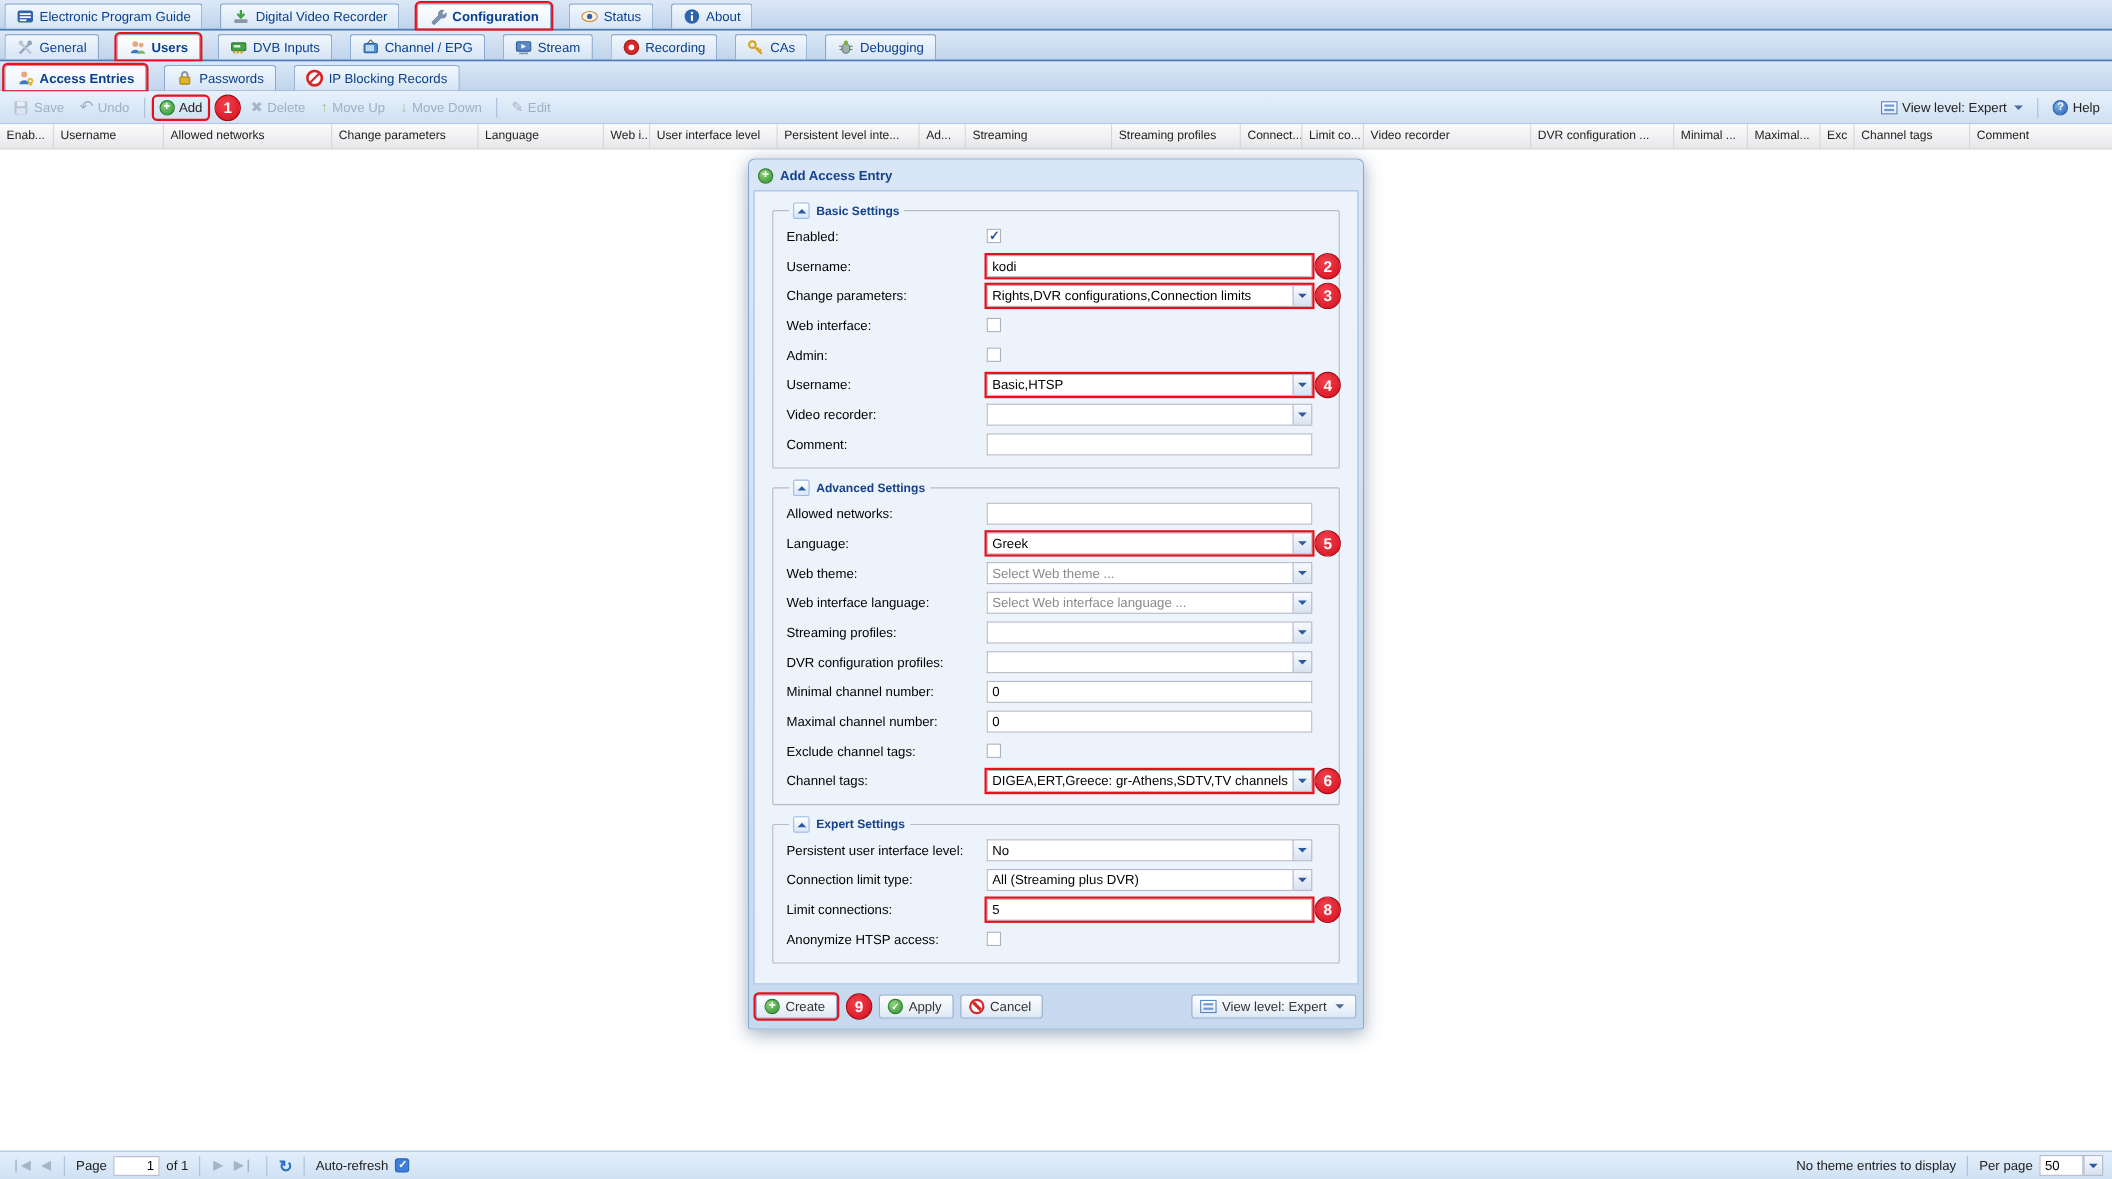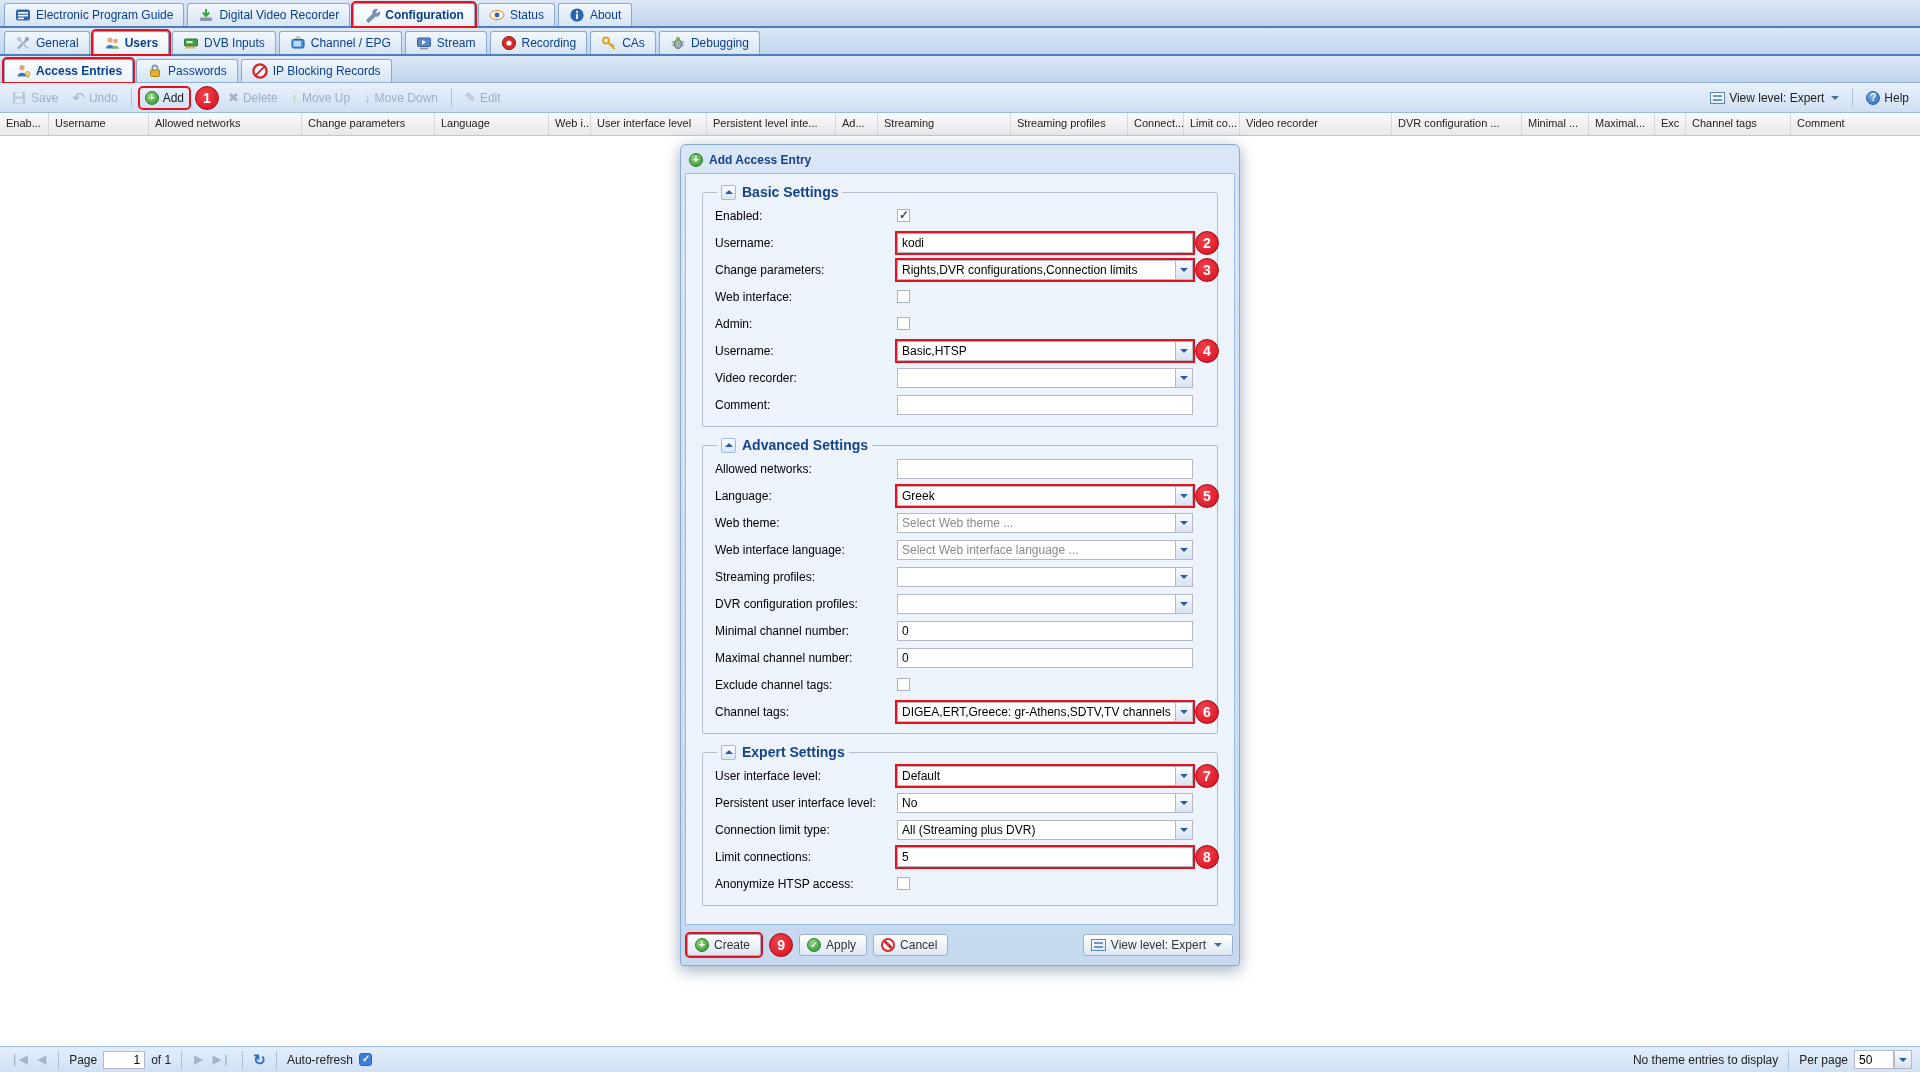--- a/index.html
+++ b/index.html
@@ -3,21 +3,21 @@
 <meta charset="utf-8">
 <style>
   * { margin:0; padding:0; box-sizing:border-box; }
   html,body { width:1920px; height:1072px; overflow:hidden; }
   body { font-family:"Liberation Sans", sans-serif; font-size:12px; background:#fff; }
   .screen { position:relative; width:1920px; height:1072px; display:flex; flex-direction:column; background:#fff; }
 
   
   .strip { background:linear-gradient(#dce8f6,#bfd4ec); border-bottom:2px solid #4f7dba; padding:3px 0 0 4px; display:flex; align-items:flex-end; }
   .strip.sub { border-bottom:1px solid #8fb1d9; }
-  .tab { height:23px; display:inline-flex; align-items:center; gap:5px; padding:0 10px; margin-right:3px;
+  .tab { height:23px; display:inline-flex; align-items:center; gap:5px; padding:0 10px; margin-right:16px;
          border:1px solid #8aa9cc; border-bottom:none; border-radius:3px 3px 0 0;
          background:linear-gradient(#f2f8fe,#d6e4f4); color:#0a3f8f; cursor:pointer; white-space:nowrap; }
   .tab.active { background:linear-gradient(#ffffff,#e9f1fb); font-weight:bold; }
   .hl { outline:2px solid #e8101c; outline-offset:0; }
 
   
   .ic { width:16px; height:16px; display:inline-block; flex:0 0 auto; }
   .cic { width:14px; height:14px; border-radius:50%; display:inline-flex; align-items:center; justify-content:center;
          color:#fff; font-weight:bold; font-size:11px; line-height:1; flex:0 0 auto; }
   .cic.green { background:radial-gradient(circle at 35% 30%, #8ed47e, #2f8f2f); border:1px solid #2a7c2a; }
@@ -55,21 +55,21 @@
   .cb.checked::after { content:"\2713"; position:absolute; left:1px; top:-2px; color:#2a54a0; font-weight:bold; font-size:12px; }
   .cb.blue { background:#3d7edb; border-color:#2f64b5; border-radius:3px; }
   .cb.blue::after { content:"\2713"; position:absolute; left:2px; top:-1px; color:#fff; font-size:10px; font-weight:bold; }
 
   
   .window { position:absolute; left:680px; top:144px; width:560px; background:linear-gradient(#d9e6f6,#c6d9ef);
             border:1px solid #88a9d3; border-radius:6px 6px 3px 3px; box-shadow:0 4px 16px rgba(40,70,110,.45); padding:4px; z-index:10; }
   .whead { height:24px; display:flex; align-items:center; gap:6px; padding:0 4px 2px; color:#15428b; font-weight:bold; font-size:12px; }
   .wbody { background:#edf3fb; border:1px solid #99bbe8; padding:8px 0; }
   fieldset { margin:2px 16px 10px; border:1px solid #b6bcc8; border-radius:2px; padding:2px 12px 8px; }
-  legend { display:flex; align-items:center; gap:6px; padding:0 4px; margin-left:2px; color:#15428b; font-weight:bold; font-size:14px; }
+  legend { display:flex; align-items:center; gap:6px; padding:0 4px; margin-left:2px; color:#15428b; font-weight:bold; font-size:11px; }
   .toggle { width:15px; height:15px; border:1px solid #99bbe8; border-radius:2px; background:linear-gradient(#fff,#d9e6f6);
             display:inline-flex; align-items:center; justify-content:center; cursor:pointer; }
   .toggle::after { content:""; width:0; height:0; border:4px solid transparent; border-bottom-color:#2c5aa0; margin-top:-4px; }
   .frow { display:flex; align-items:center; height:27px; }
   .flabel { width:182px; color:#000; flex:0 0 auto; }
   .fctl { width:296px; position:relative; display:flex; align-items:center; }
   .txt { height:20px; width:100%; border:1px solid #b5b8c8; background:#fff; padding:1px 4px; font-size:12px; color:#000; font-family:"Liberation Sans",sans-serif; }
   .txt::placeholder { color:#8a8a8a; opacity:1; }
   .combo .txt { border-right:none; }
   .trigger { width:18px; height:20px; border:1px solid #b5b8c8; background:linear-gradient(#f8fbff,#d8e2f0);
@@ -466,28 +466,20 @@
           </div>
         </div>
       </fieldset>
 
       <fieldset>
         <legend>
           <span class="toggle"></span>
           <span>Expert Settings</span>
         </legend>
         <div class="frow">
-          <span class="flabel">User interface level:</span>
-          <div class="fctl combo hl">
-            <input class="txt" value="Default" style="">
-            <span class="trigger"></span>
-            <span class="num">7</span>
-          </div>
-        </div>
-        <div class="frow">
           <span class="flabel">Persistent user interface level:</span>
           <div class="fctl combo">
             <input class="txt" value="No" style="">
             <span class="trigger"></span>
           </div>
         </div>
         <div class="frow">
           <span class="flabel">Connection limit type:</span>
           <div class="fctl combo">
             <input class="txt" value="All (Streaming plus DVR)" style="">

